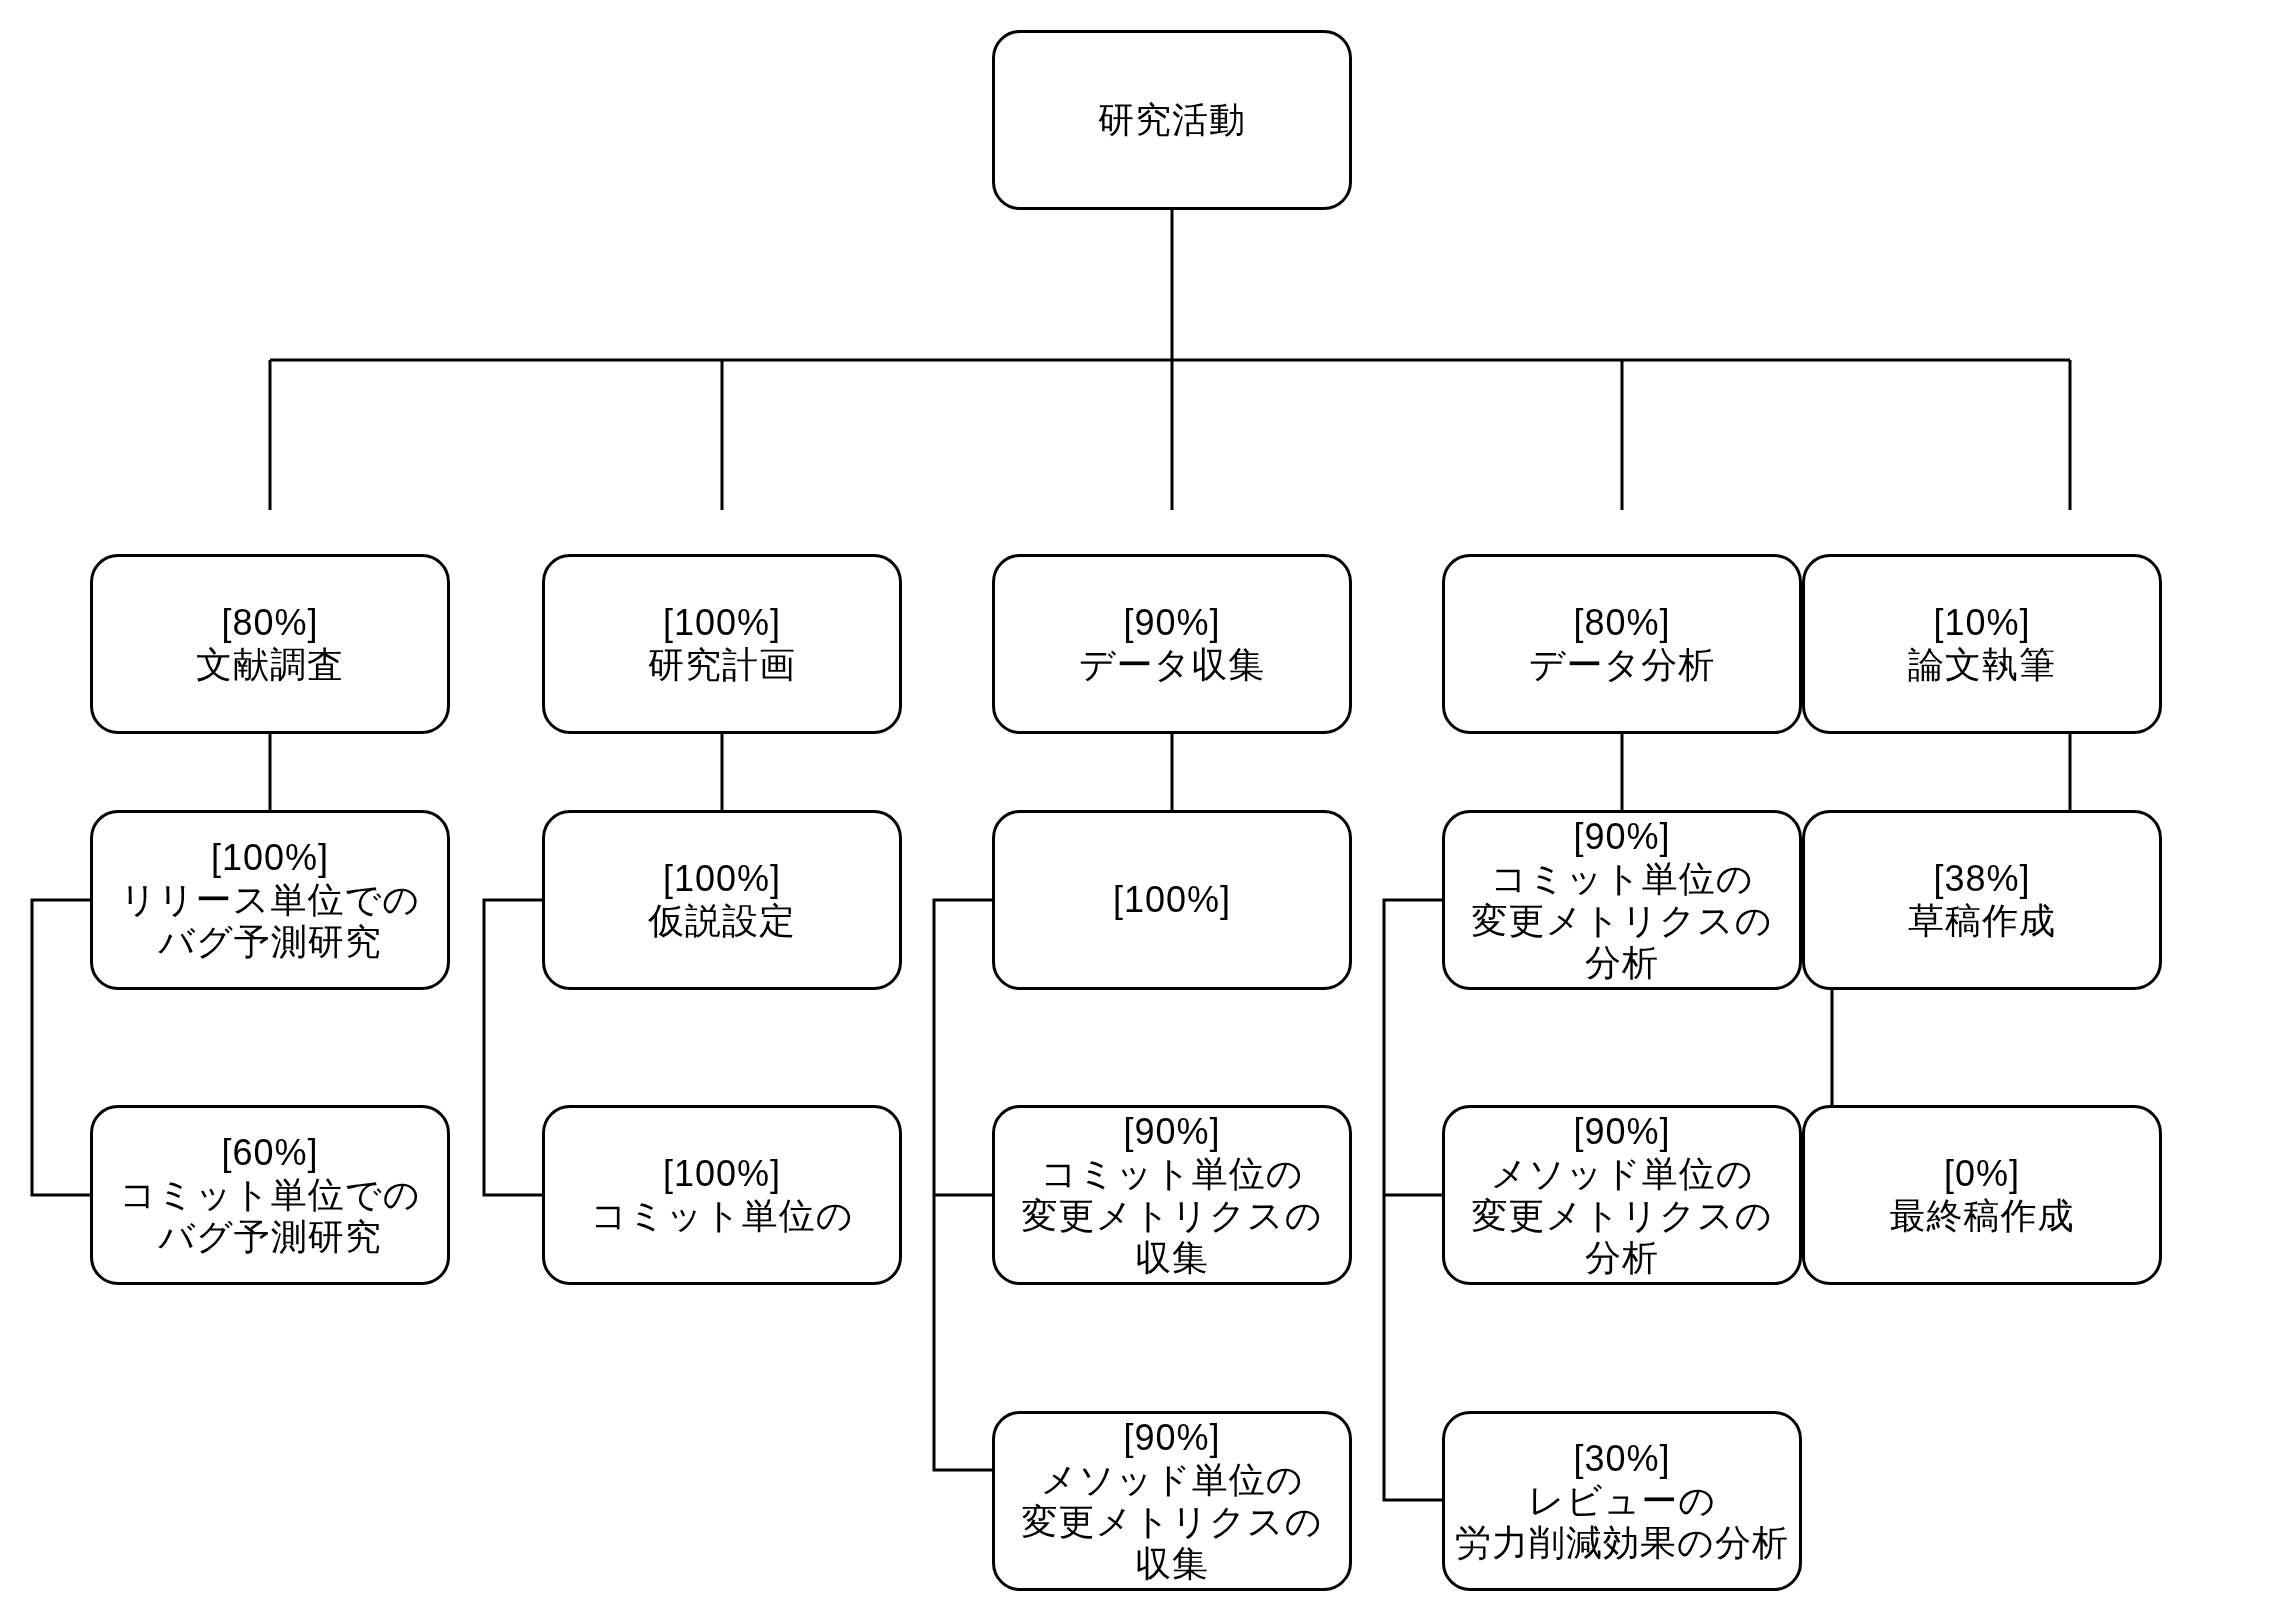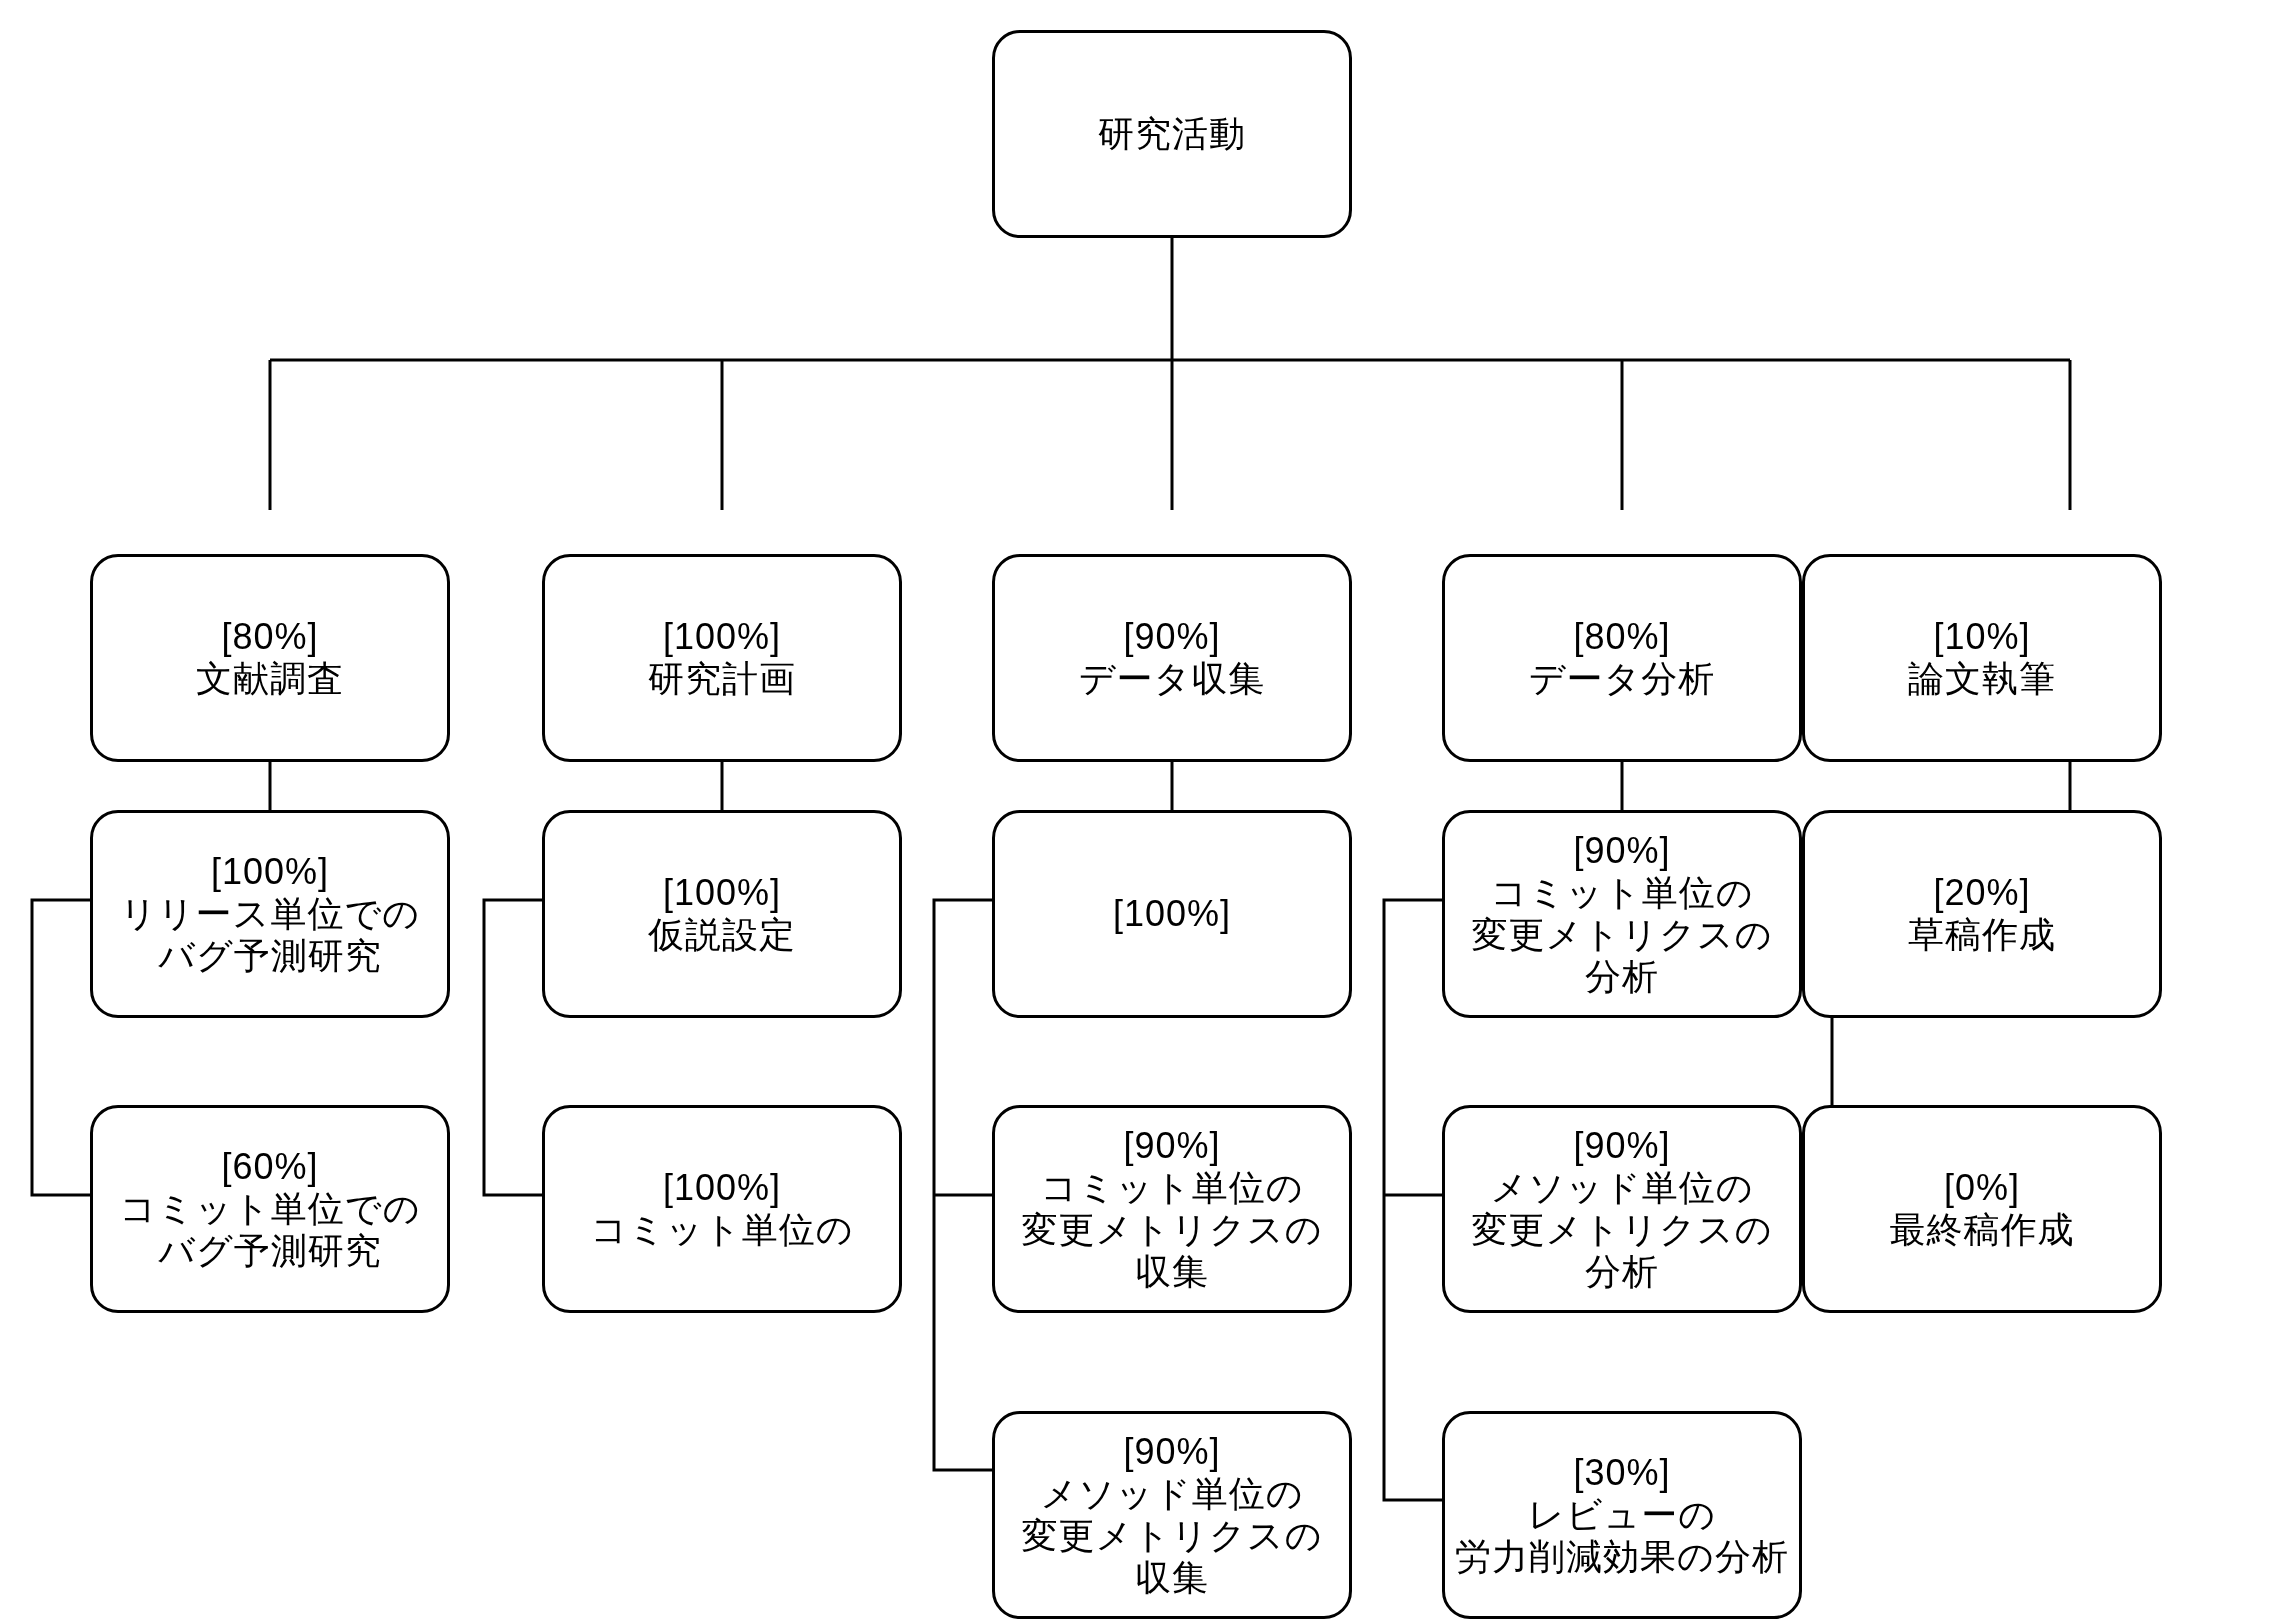--- a/index.html
+++ b/index.html
@@ -17,21 +17,21 @@
   .connectors {
     position: absolute;
     left: 0;
     top: 0;
     width: 2283px;
     height: 1623px;
   }
   .node {
     position: absolute;
     width: 360px;
-    height: 208px;
+    height: 180px;
     box-sizing: border-box;
     background: #ffffff;
     border: 3px solid #000000;
     border-radius: 28px;
     display: flex;
     flex-direction: column;
     align-items: center;
     justify-content: center;
     text-align: center;
     font-size: 36px;
@@ -139,19 +139,19 @@
 変更メトリクスの
 分析</div>
 </div>
 <div class="node c4 rC">
   <div class="progress">[30%]</div>
   <div class="label">レビューの
 労力削減効果の分析</div>
 </div>
 
 <div class="node c5 rA">
-  <div class="progress">[20%]</div>
+  <div class="progress">[38%]</div>
   <div class="label">草稿作成</div>
 </div>
 <div class="node c5 rB">
   <div class="progress">[0%]</div>
   <div class="label">最終稿作成</div>
 </div>
 
 </body></html>

